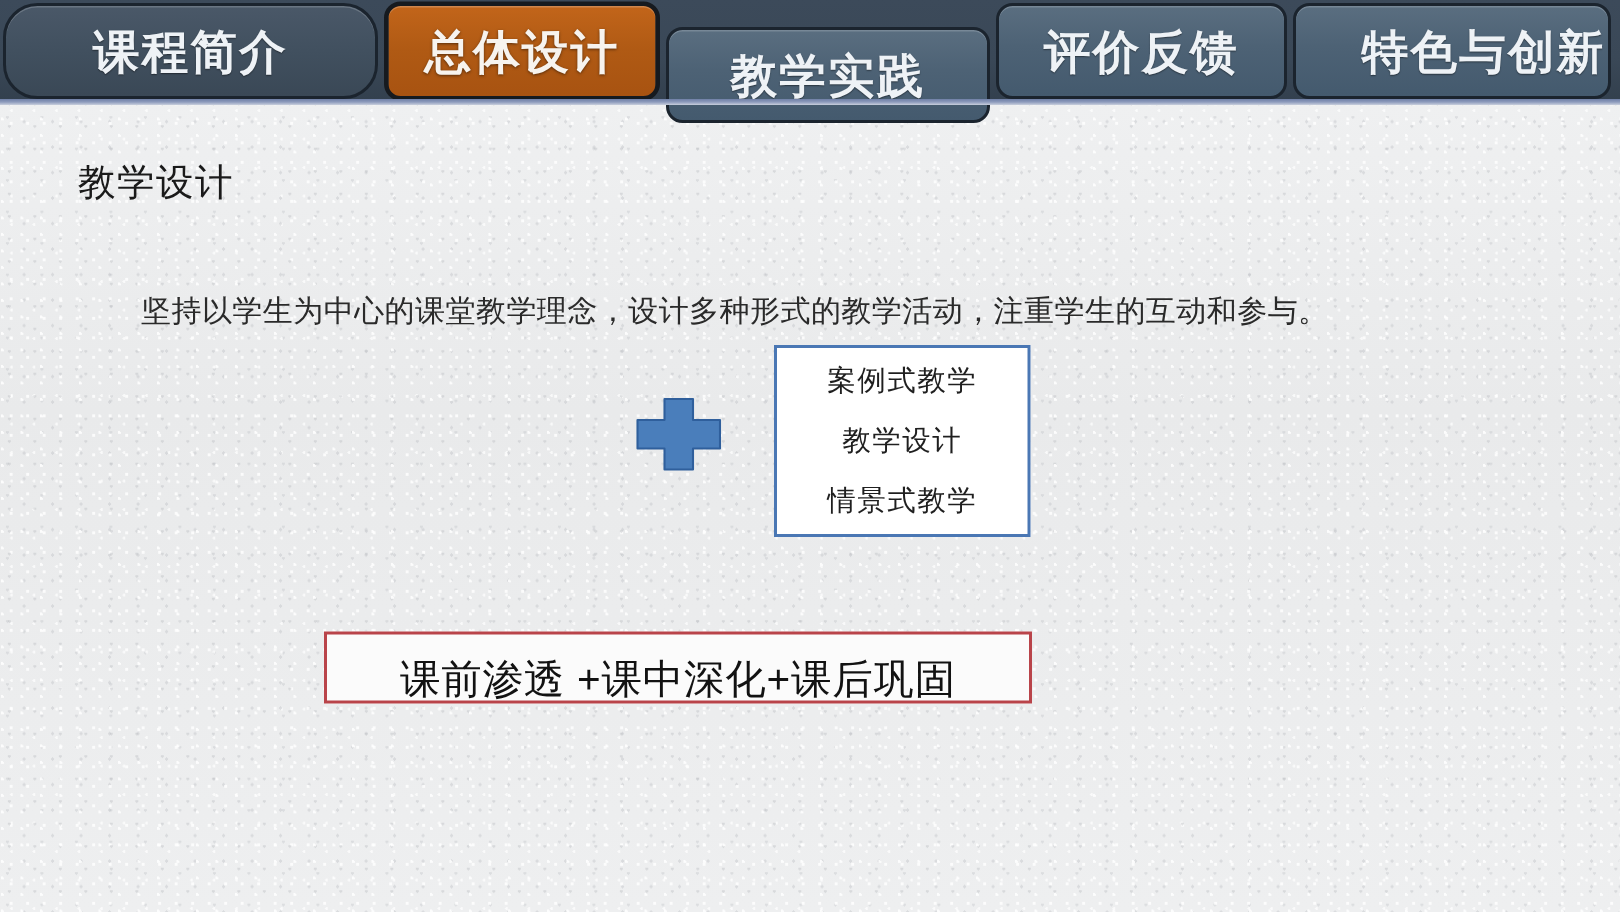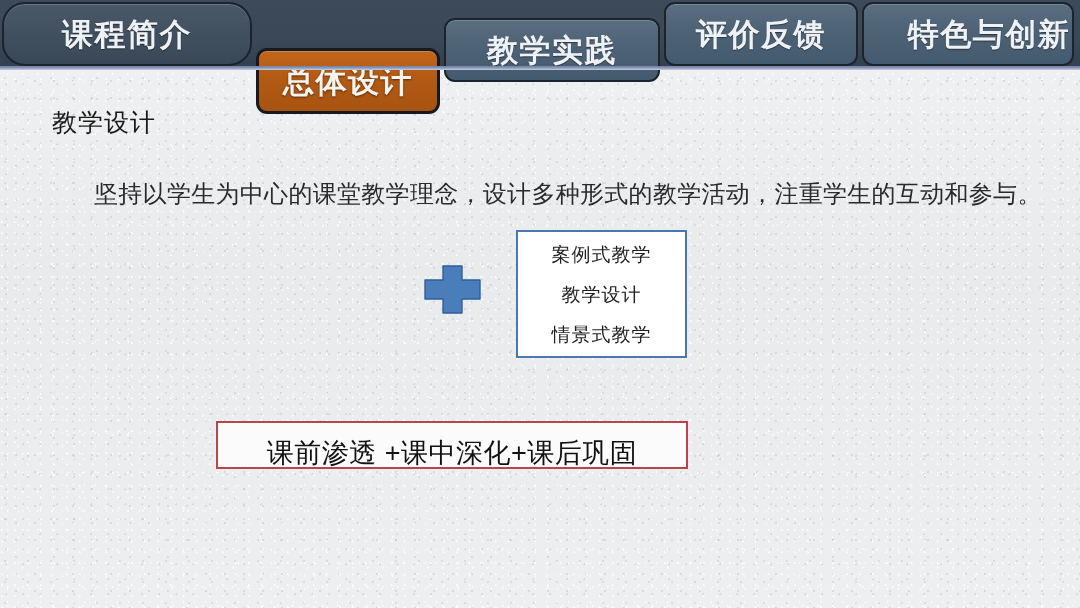--- a/index.html
+++ b/index.html
@@ -88,41 +88,41 @@
     border: 3px solid #161a1f;
     box-shadow: inset 0 1px 0 rgba(255,255,255,0.22);
   }
   .tab.active .tab-label {
     color: #f7f3ee;
     text-shadow: 0 1px 2px rgba(0,0,0,0.5);
   }
 
   
   #tab-0 { left: 2px;   width: 250px; }
-  #tab-1 { left: 256px; width: 184px; top: 1px; height: 66px; margin-top: 47px; }
+  #tab-1 { left: 256px; width: 184px; top: 1px; height: 66px; }
   #tab-2 { left: 444px; width: 216px; margin-top: 16px; }
   #tab-3 { left: 664px; width: 194px; }
   #tab-4 { left: 862px; width: 212px; padding-left: 42px; }
 
   
   #section-title {
     position: absolute;
     left: 52px;
     top: 110px;
     font-size: 25px;
     color: #1a1a1a;
     letter-spacing: 1px;
     line-height: 1;
   }
 
   #lead-text {
     position: absolute;
     left: 94px;
-    top: 180px;
-    font-size: 24px;
+    top: 196px;
+    font-size: 20px;
     color: #2a2a2a;
     letter-spacing: 0.3px;
     line-height: 1.2;
     white-space: nowrap;
   }
 
   
   .method-box {
     position: absolute;
     background: #ffffff;

